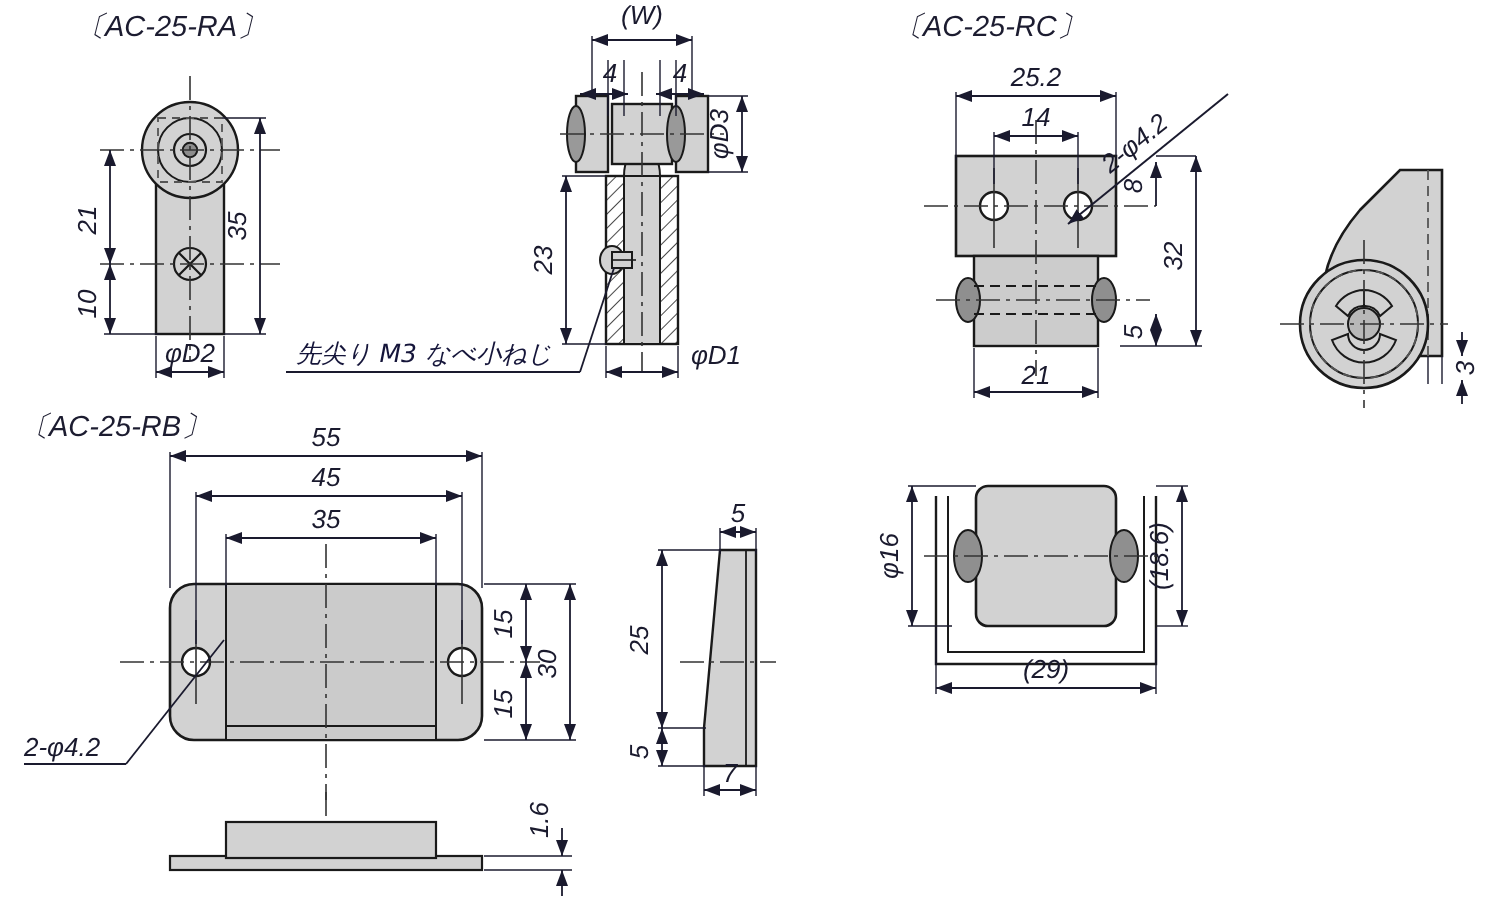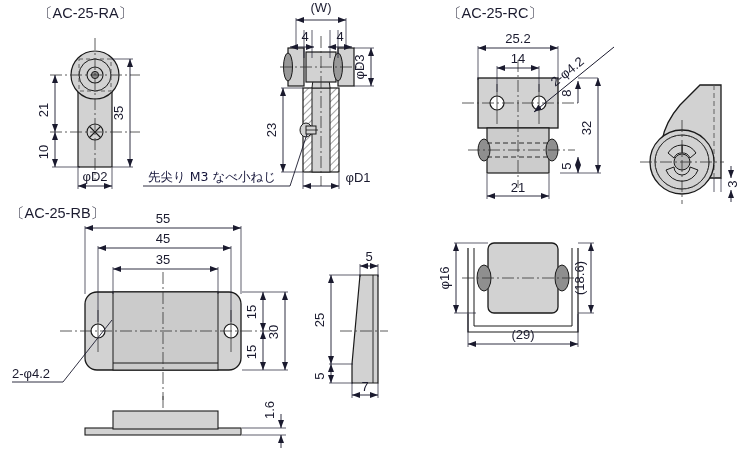--- a/index.html
+++ b/index.html
@@ -1,18 +1,18 @@
 <!DOCTYPE html>
 <html><head>
 <meta charset="utf-8">
 <style>
   html,body{margin:0;padding:0;background:#ffffff;}
   body{width:750px;height:450px;overflow:hidden;
        font-family:"Liberation Sans","DejaVu Sans",sans-serif;}
-  #stage{position:relative;width:712px;height:450px;background:#eab308;}
+  #stage{position:relative;width:712px;height:450px;background:#eab308;font-style:italic;}
   svg{display:block;}
   .dimtxt{font-family:"Liberation Sans","DejaVu Sans",sans-serif;font-size:13px;fill:#1a1a2e;}
   .title{font-family:"Liberation Sans","DejaVu Sans",sans-serif;font-size:14.5px;fill:#1c1c30;}
   .jp{font-family:"DejaVu Sans","Liberation Sans",sans-serif;font-size:12.5px;fill:#15153a;}
 </style>
 </head>
 <body>
 
 <div id="stage">
 <svg width="750" height="450" viewBox="0 0 750 450" xmlns="http://www.w3.org/2000/svg">

